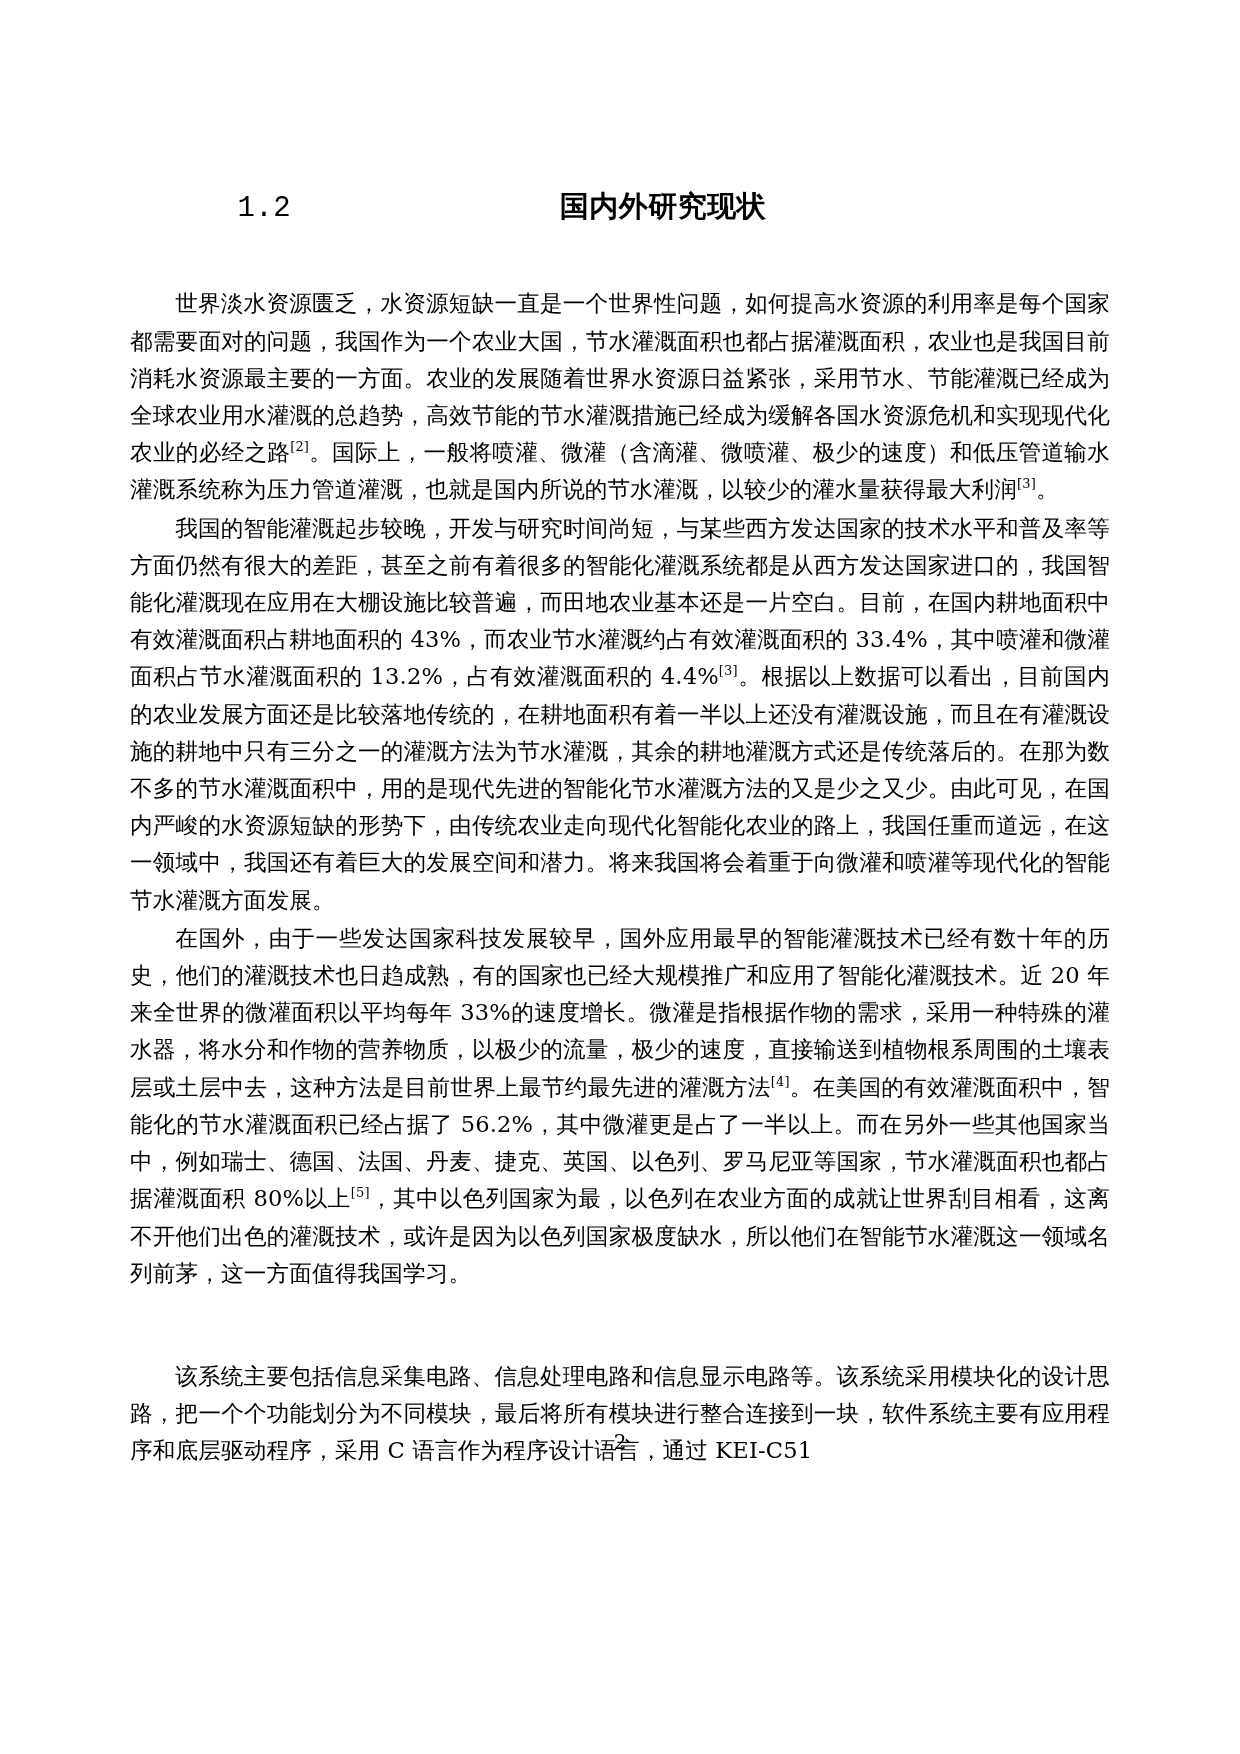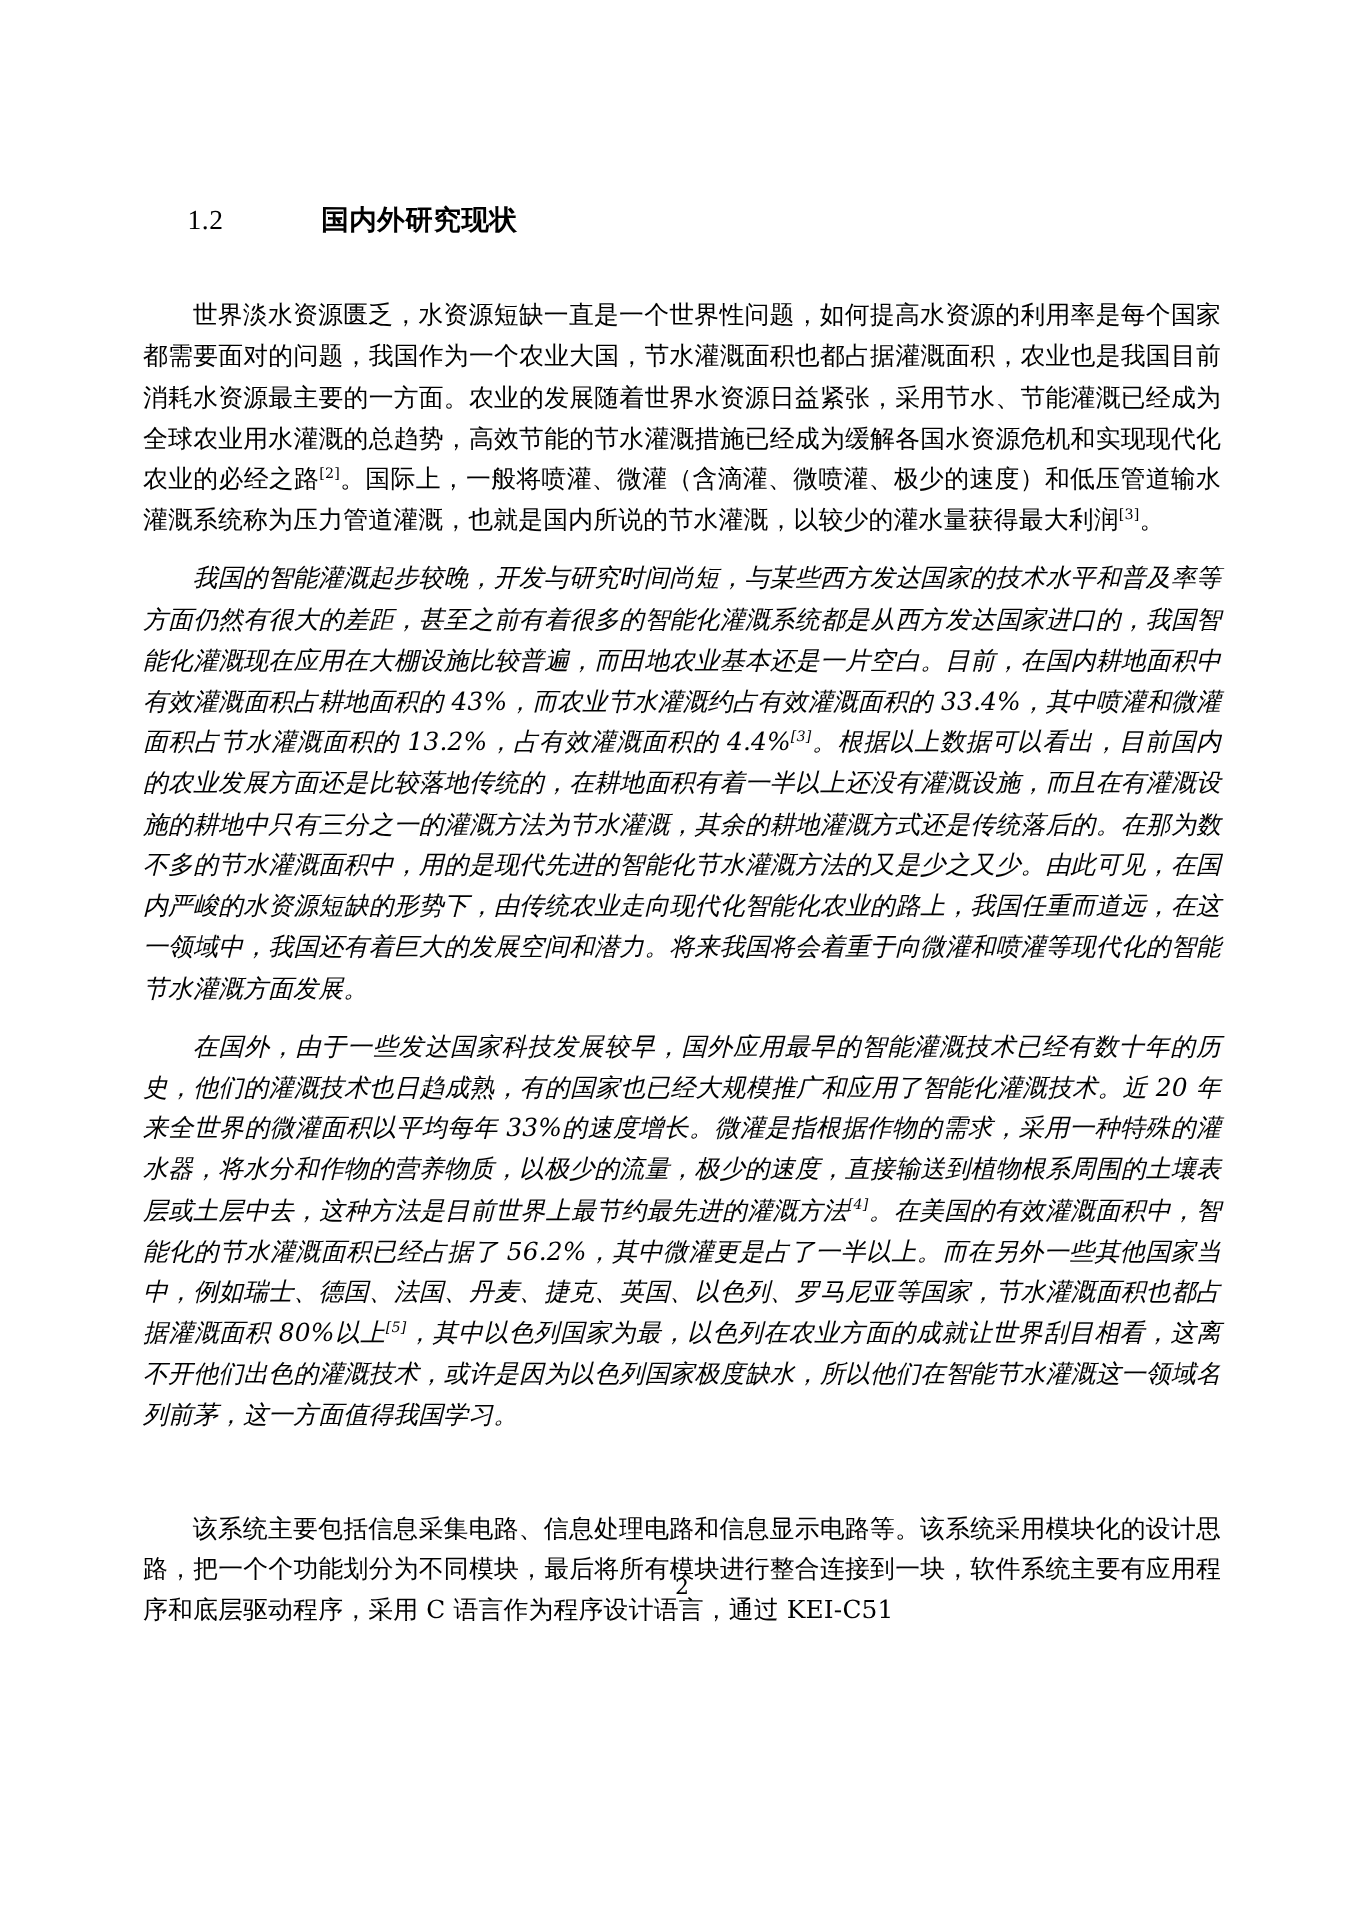--- a/index.html
+++ b/index.html
@@ -22,44 +22,43 @@
     height: 1754px;
     background: #ffffff;
   }
   .content {
     position: absolute;
     left: 130px;
     top: 150px;
     width: 980px;
   }
   h2.section-heading {
-    font-family: Liberation Serif, serif;
+    font-family: Liberation Mono, monospace;
     font-weight: 700;
-    font-size: 25px;
+    font-size: 29px;
     line-height: 1.35;
     margin: 0 0 18px 0;
     letter-spacing: 0.5px;
     white-space: pre;
   }
   h2.section-heading .num {
     font-weight: 400;
   }
   p.body-par {
     font-size: 22.6px;
     line-height: 37.2px;
     margin: 0;
     text-align: justify;
     text-justify: inter-ideograph;
     text-indent: 2em;
     letter-spacing: 0.15px;
     word-break: break-all;
   }
   p.body-par + p.body-par {
-    margin-top: 16px;
-    font-style: italic;
+    margin-top: 1px;
   }
   .sup {
     font-size: 13px;
     vertical-align: super;
     line-height: 0;
   }
   .page-number {
     position: absolute;
     left: 0;
     top: 1430px;

